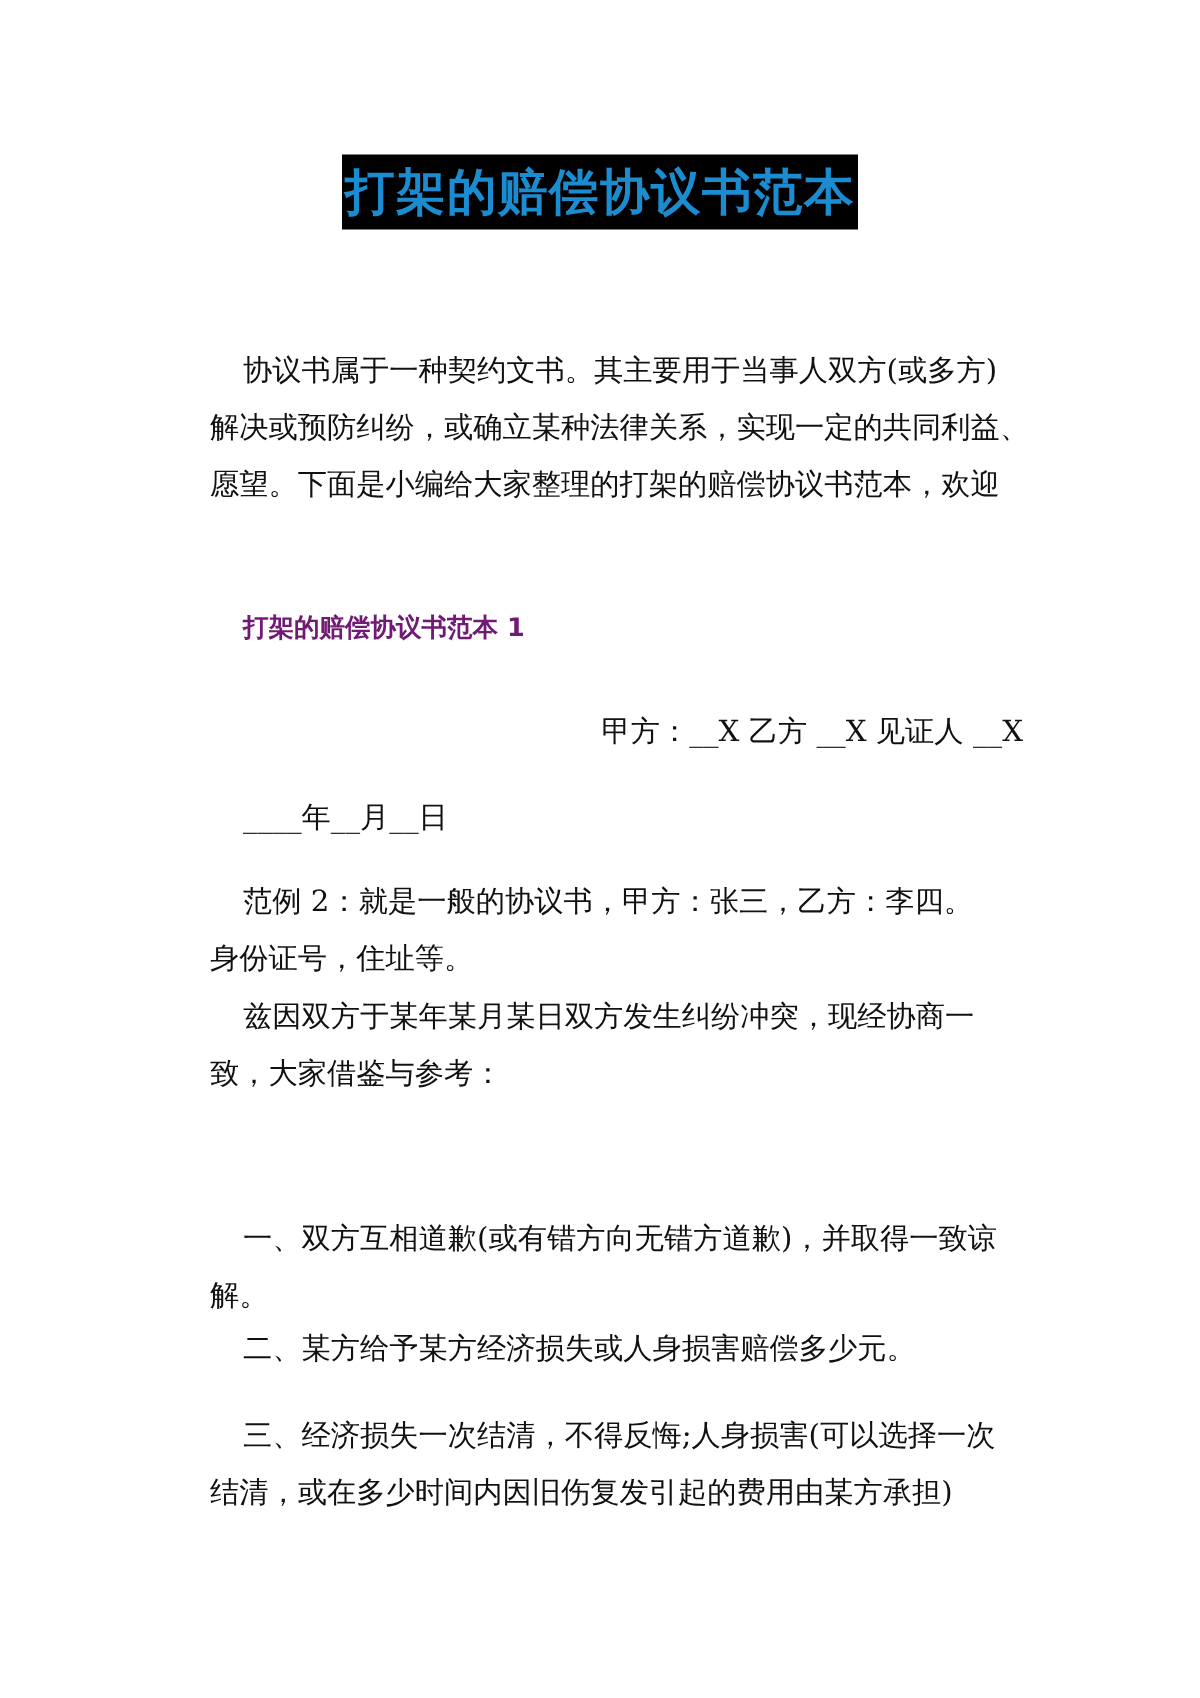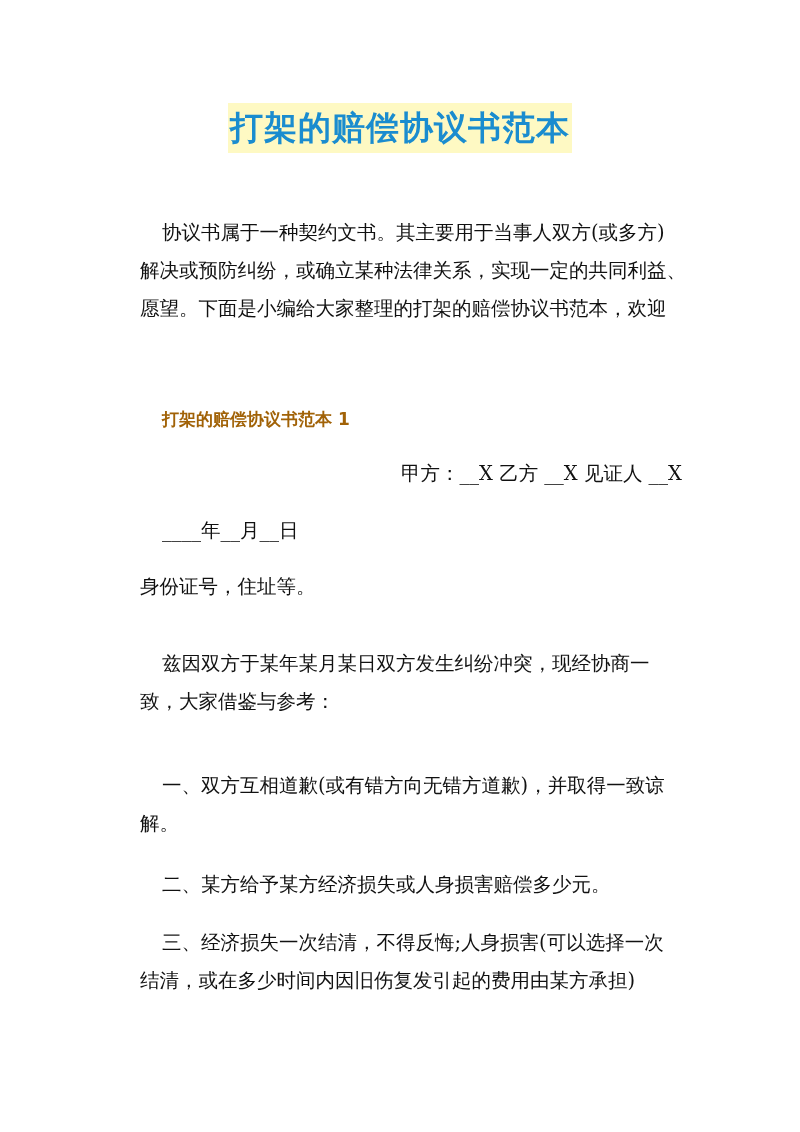--- a/index.html
+++ b/index.html
@@ -1,25 +1,25 @@
 <!DOCTYPE html>
 <html><head>
 <meta charset="utf-8">
 <style>
   html, body { margin: 0; padding: 0; background: #ffffff; }
   body { width: 800px; height: 1132px; position: relative; overflow: hidden;
          font-family: "DejaVu Serif", "Liberation Serif", serif; color: #111; }
   .title-wrap { position: absolute; top: 103px; left: 0; width: 800px; text-align: center; }
-  .title { display: inline-block; background: #fef9c3; color: #1a8ccf;
+  .title { display: inline-block; background: #000000; color: #1a8ccf;
            font-family: "DejaVu Sans", "Liberation Sans", sans-serif; font-weight: bold;
            font-size: 33px; line-height: 50px; padding: 0 2px; letter-spacing: 1px; }
-  .para { position: absolute; left: 162px; width: 520px; font-size: 19.5px; line-height: 38px; }
+  .para { position: absolute; left: 162px; width: 520px; font-size: 19.5px; line-height: 38px; margin-top: 14px; }
   .line { display: block; white-space: nowrap; }
   .outdent { margin-left: -22px; }
-  .subhead { position: absolute; left: 162px; top: 404px; color: #a16207;
+  .subhead { position: absolute; left: 162px; top: 404px; color: #701a75;
              font-family: "DejaVu Sans", "Liberation Sans", sans-serif; font-weight: bold; font-size: 17px; line-height: 30px; }
 </style>
 </head>
 <body>
 
 <div class="title-wrap">
   <span class="title">打架的赔偿协议书范本</span>
 </div>
 
 <div class="para" style="top:214px;">
@@ -32,29 +32,30 @@
 
 <div class="para" style="top:455px;text-align:right;">
   <span class="line">甲方：__X  乙方  __X  见证人  __X</span>
 </div>
 
 <div class="para" style="top:512px;">
   <span class="line">____年__月__日</span>
 </div>
 
 <div class="para" style="top:568px;">
+  <span class="line">范例 2：就是一般的协议书，甲方：张三，乙方：李四。</span>
   <span class="line outdent">身份证号，住址等。</span>
 </div>
 
 <div class="para" style="top:645px;">
   <span class="line">兹因双方于某年某月某日双方发生纠纷冲突，现经协商一</span>
   <span class="line outdent">致，大家借鉴与参考：</span>
 </div>
 
-<div class="para" style="top:767px;">
+<div class="para" style="top:793px;">
   <span class="line">一、双方互相道歉(或有错方向无错方道歉)，并取得一致谅</span>
   <span class="line outdent">解。</span>
 </div>
 
 <div class="para" style="top:866px;">
   <span class="line">二、某方给予某方经济损失或人身损害赔偿多少元。</span>
 </div>
 
 <div class="para" style="top:924px;">
   <span class="line">三、经济损失一次结清，不得反悔;人身损害(可以选择一次</span>

